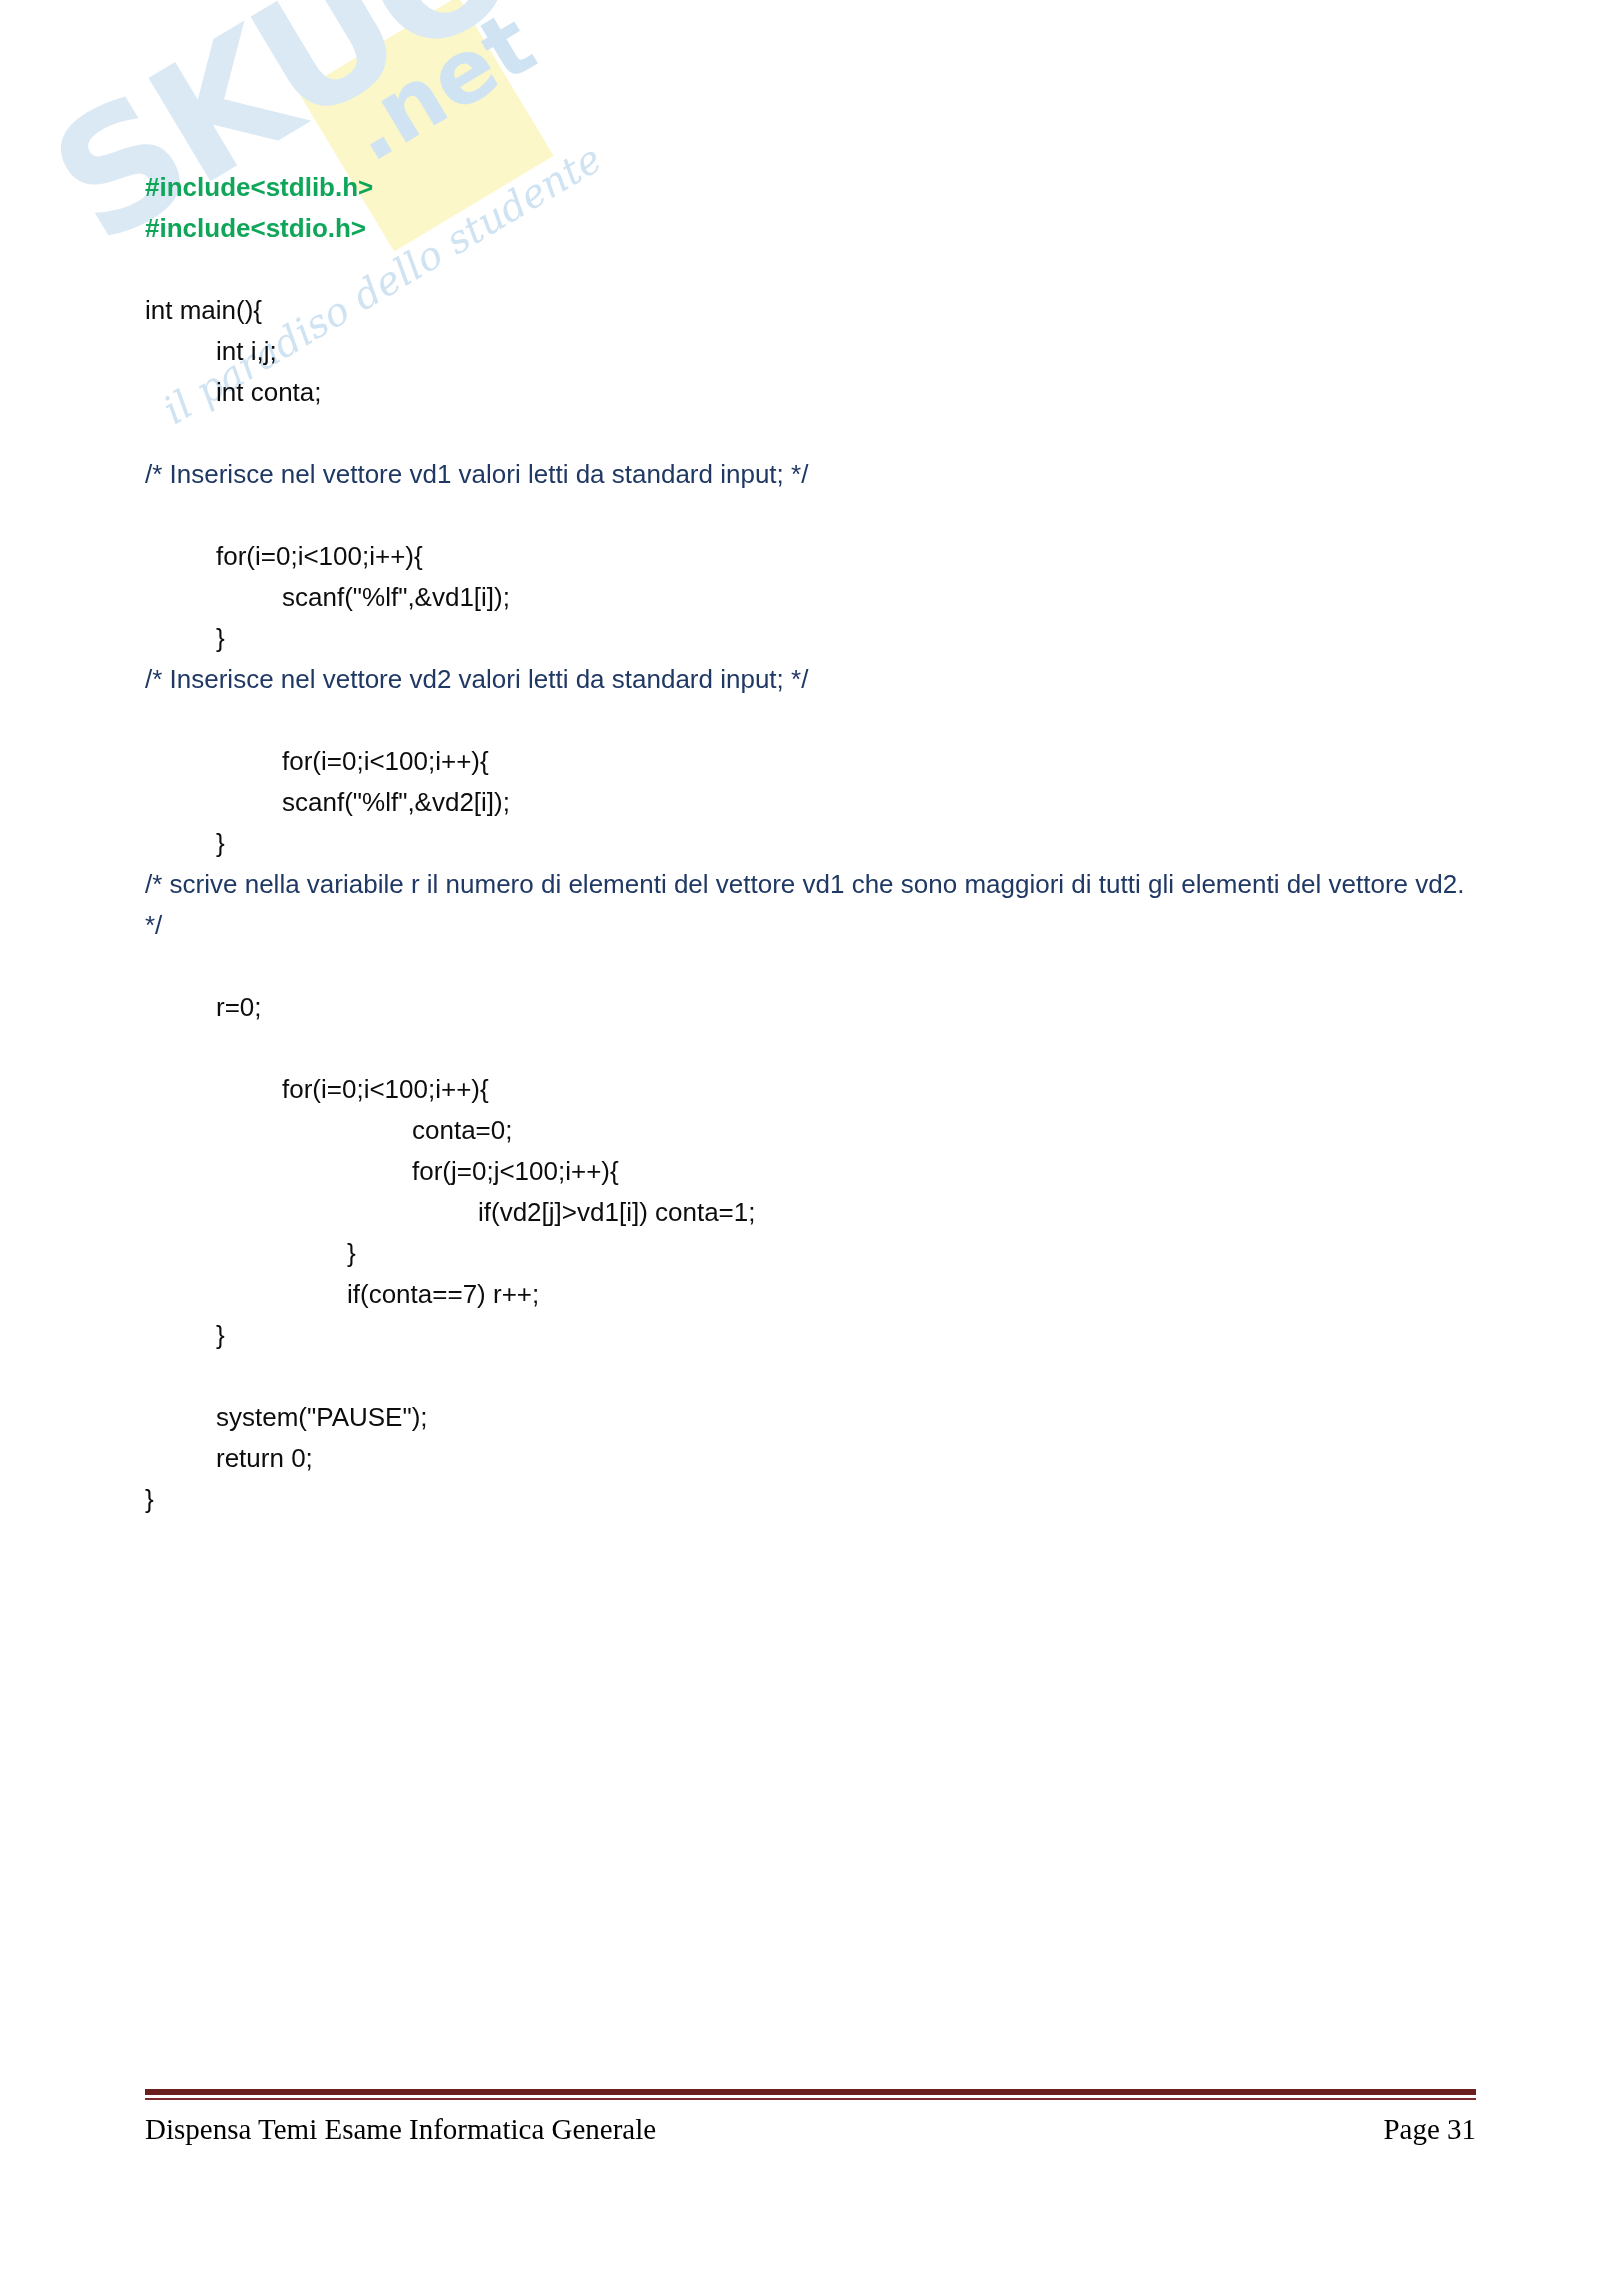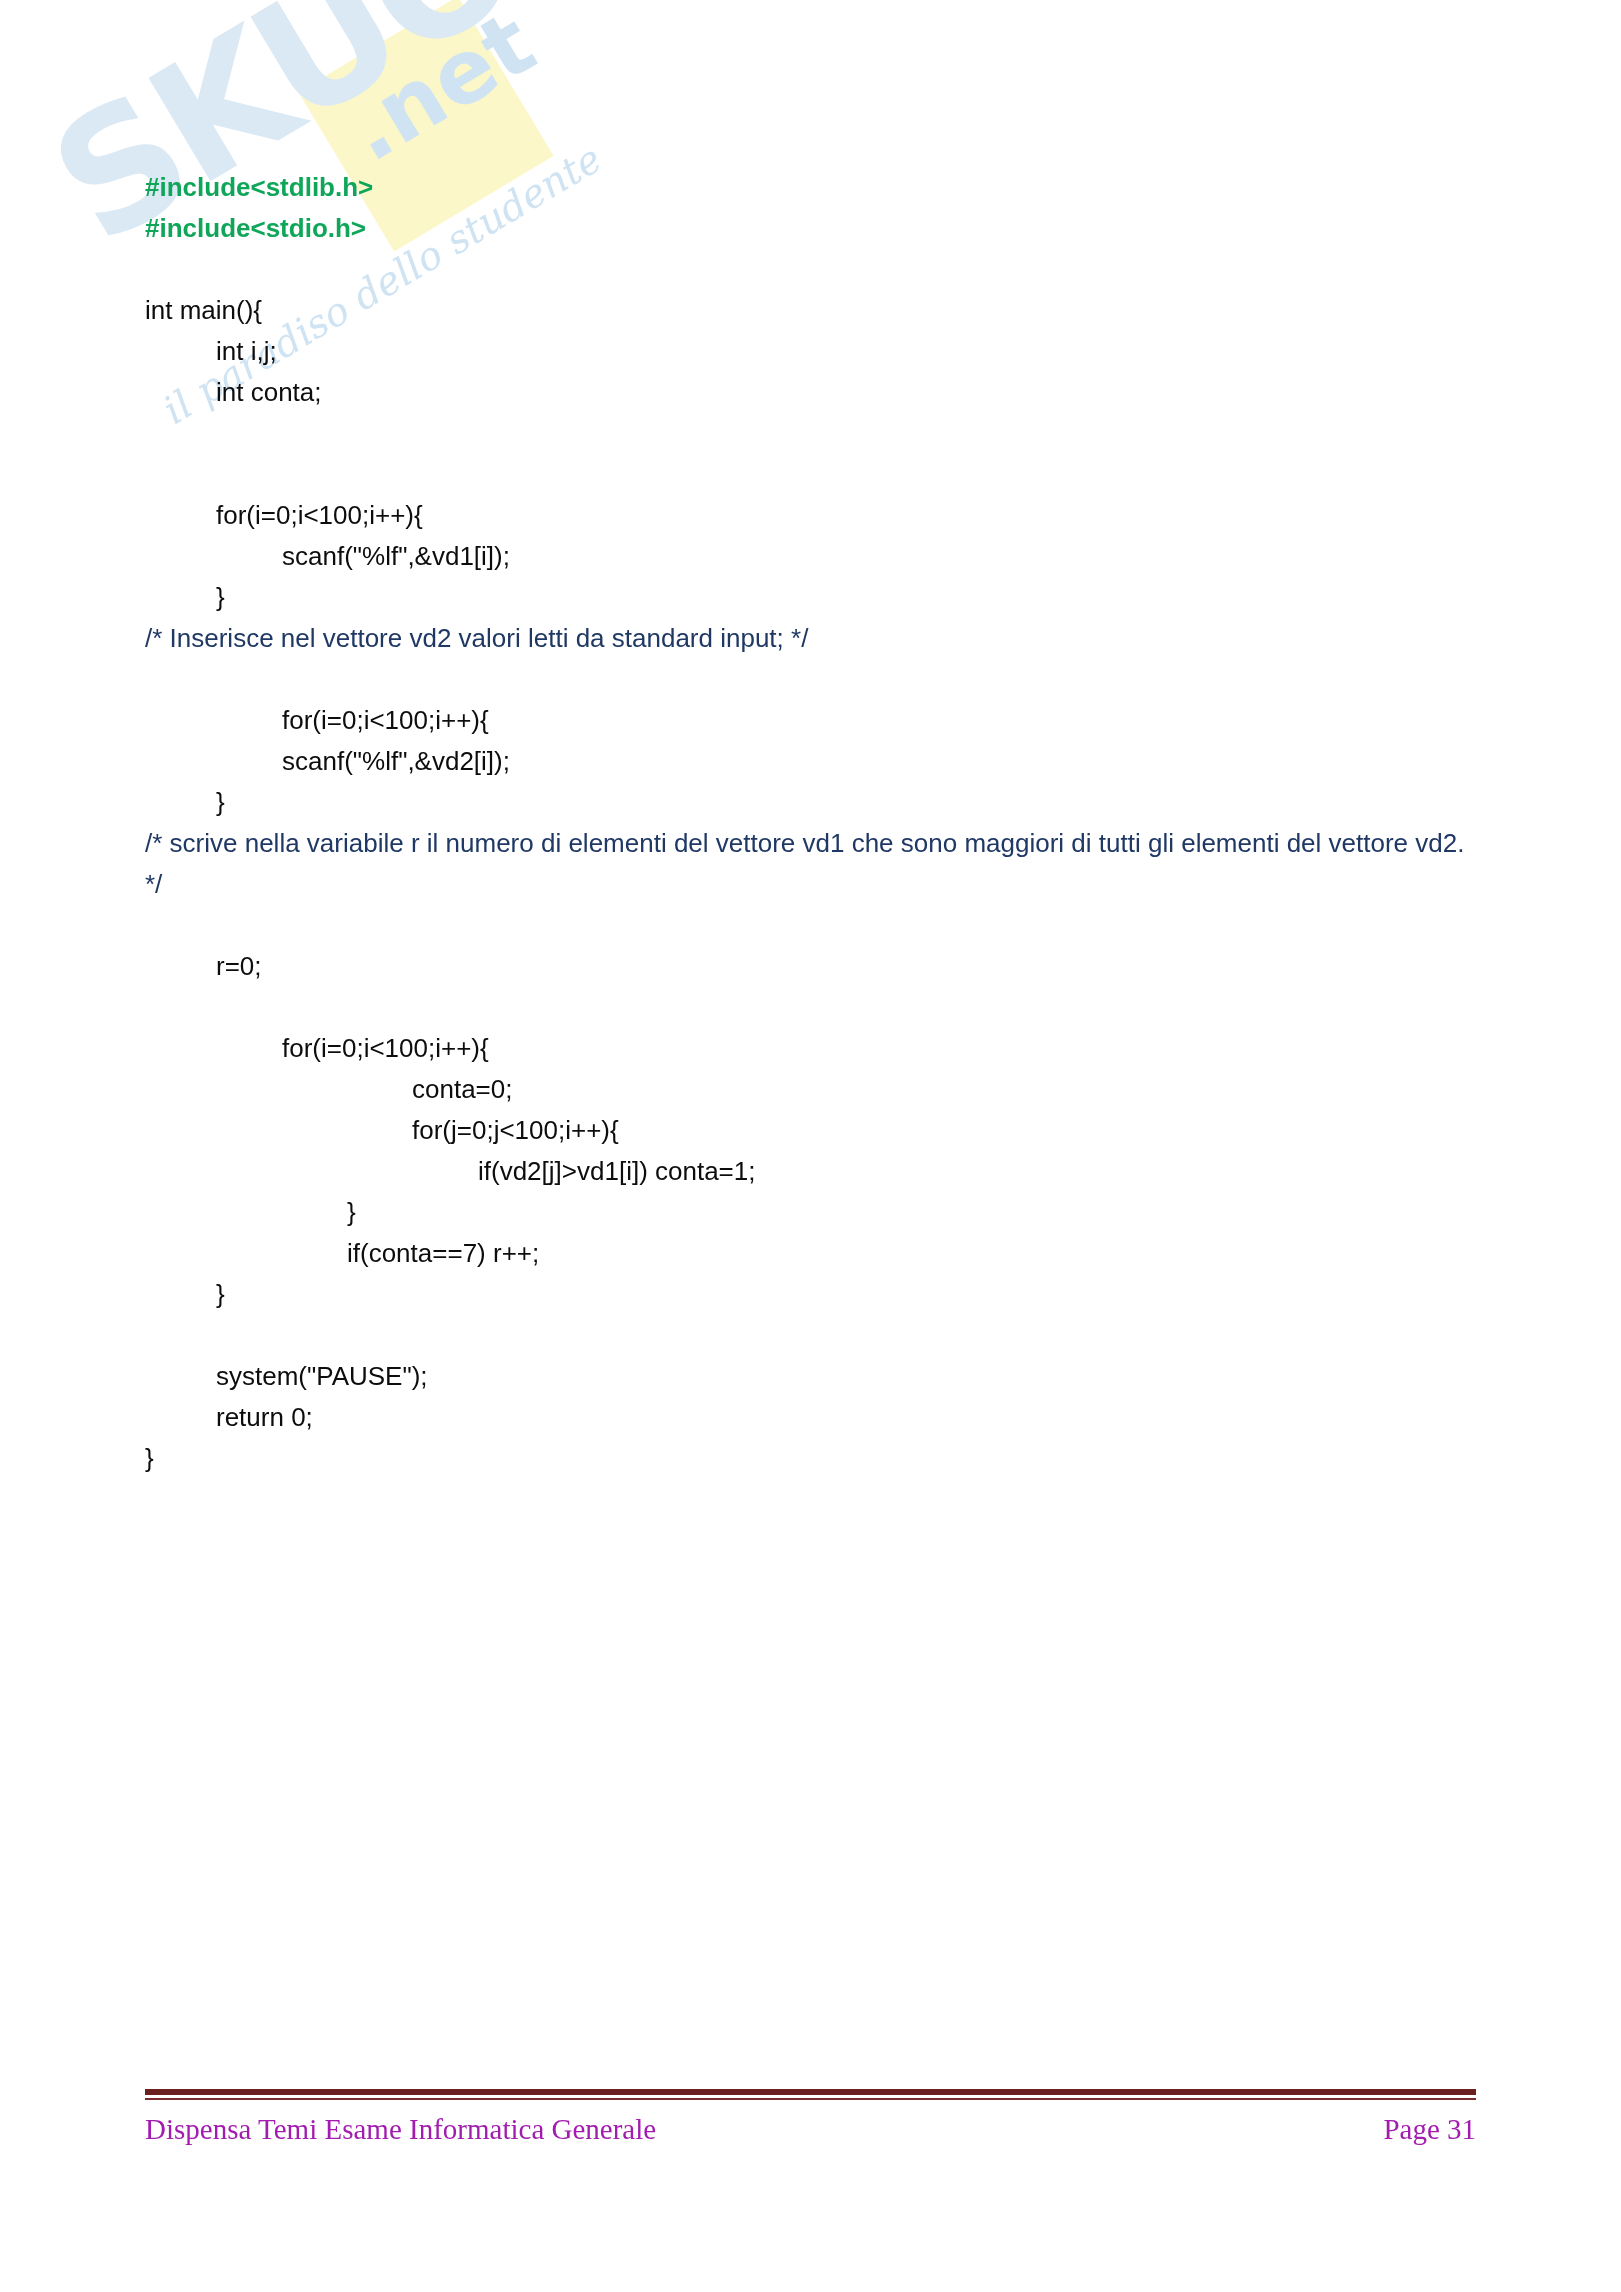--- a/index.html
+++ b/index.html
@@ -123,21 +123,21 @@
     background: #7a2a2a;
     width: 100%;
   }
   .footer-row {
     display: flex;
     justify-content: space-between;
     align-items: baseline;
     margin-top: 12.7px;
     font-family: "Liberation Serif", serif;
     font-size: 29px;
-    color: #a21caf;
+    color: #000000;
   }
 </style>
 </head>
 <body>
 
 <div class="page">
 
   <div class="watermark">
     <div class="wm-yellow"></div>
     <div class="wm-skuola">SKUOLA</div>
@@ -146,20 +146,21 @@
   </div>
 
   <div class="code-area">
       <div class="line i0"><span class="inc">#include&lt;stdlib.h&gt;</span></div>
       <div class="line i0"><span class="inc">#include&lt;stdio.h&gt;</span></div>
       <div class="line i0 blank">&nbsp;</div>
       <div class="line i0"><span class="kw">int</span><span> main(){</span></div>
       <div class="line i1"><span class="kw">int</span><span> i,j;</span></div>
       <div class="line i1"><span class="kw">int</span><span> conta;</span></div>
       <div class="line i0 blank">&nbsp;</div>
+      <div class="line i0"><span class="cmt">/* Inserisce nel vettore vd1 valori letti da standard input; */</span></div>
       <div class="line i0 blank">&nbsp;</div>
       <div class="line i1"><span class="kw">for</span><span>(i=0;i&lt;100;i++){</span></div>
       <div class="line i2"><span>scanf("%lf",&amp;vd1[i]);</span></div>
       <div class="line i1"><span>}</span></div>
       <div class="line i0"><span class="cmt">/* Inserisce nel vettore vd2 valori letti da standard input; */</span></div>
       <div class="line i0 blank">&nbsp;</div>
       <div class="line i2"><span class="kw">for</span><span>(i=0;i&lt;100;i++){</span></div>
       <div class="line i2"><span>scanf("%lf",&amp;vd2[i]);</span></div>
       <div class="line i1"><span>}</span></div>
       <div class="line i0"><span class="cmt">/* scrive nella variabile r il numero di elementi del vettore vd1 che sono maggiori di tutti gli elementi del vettore vd2. */</span></div>

